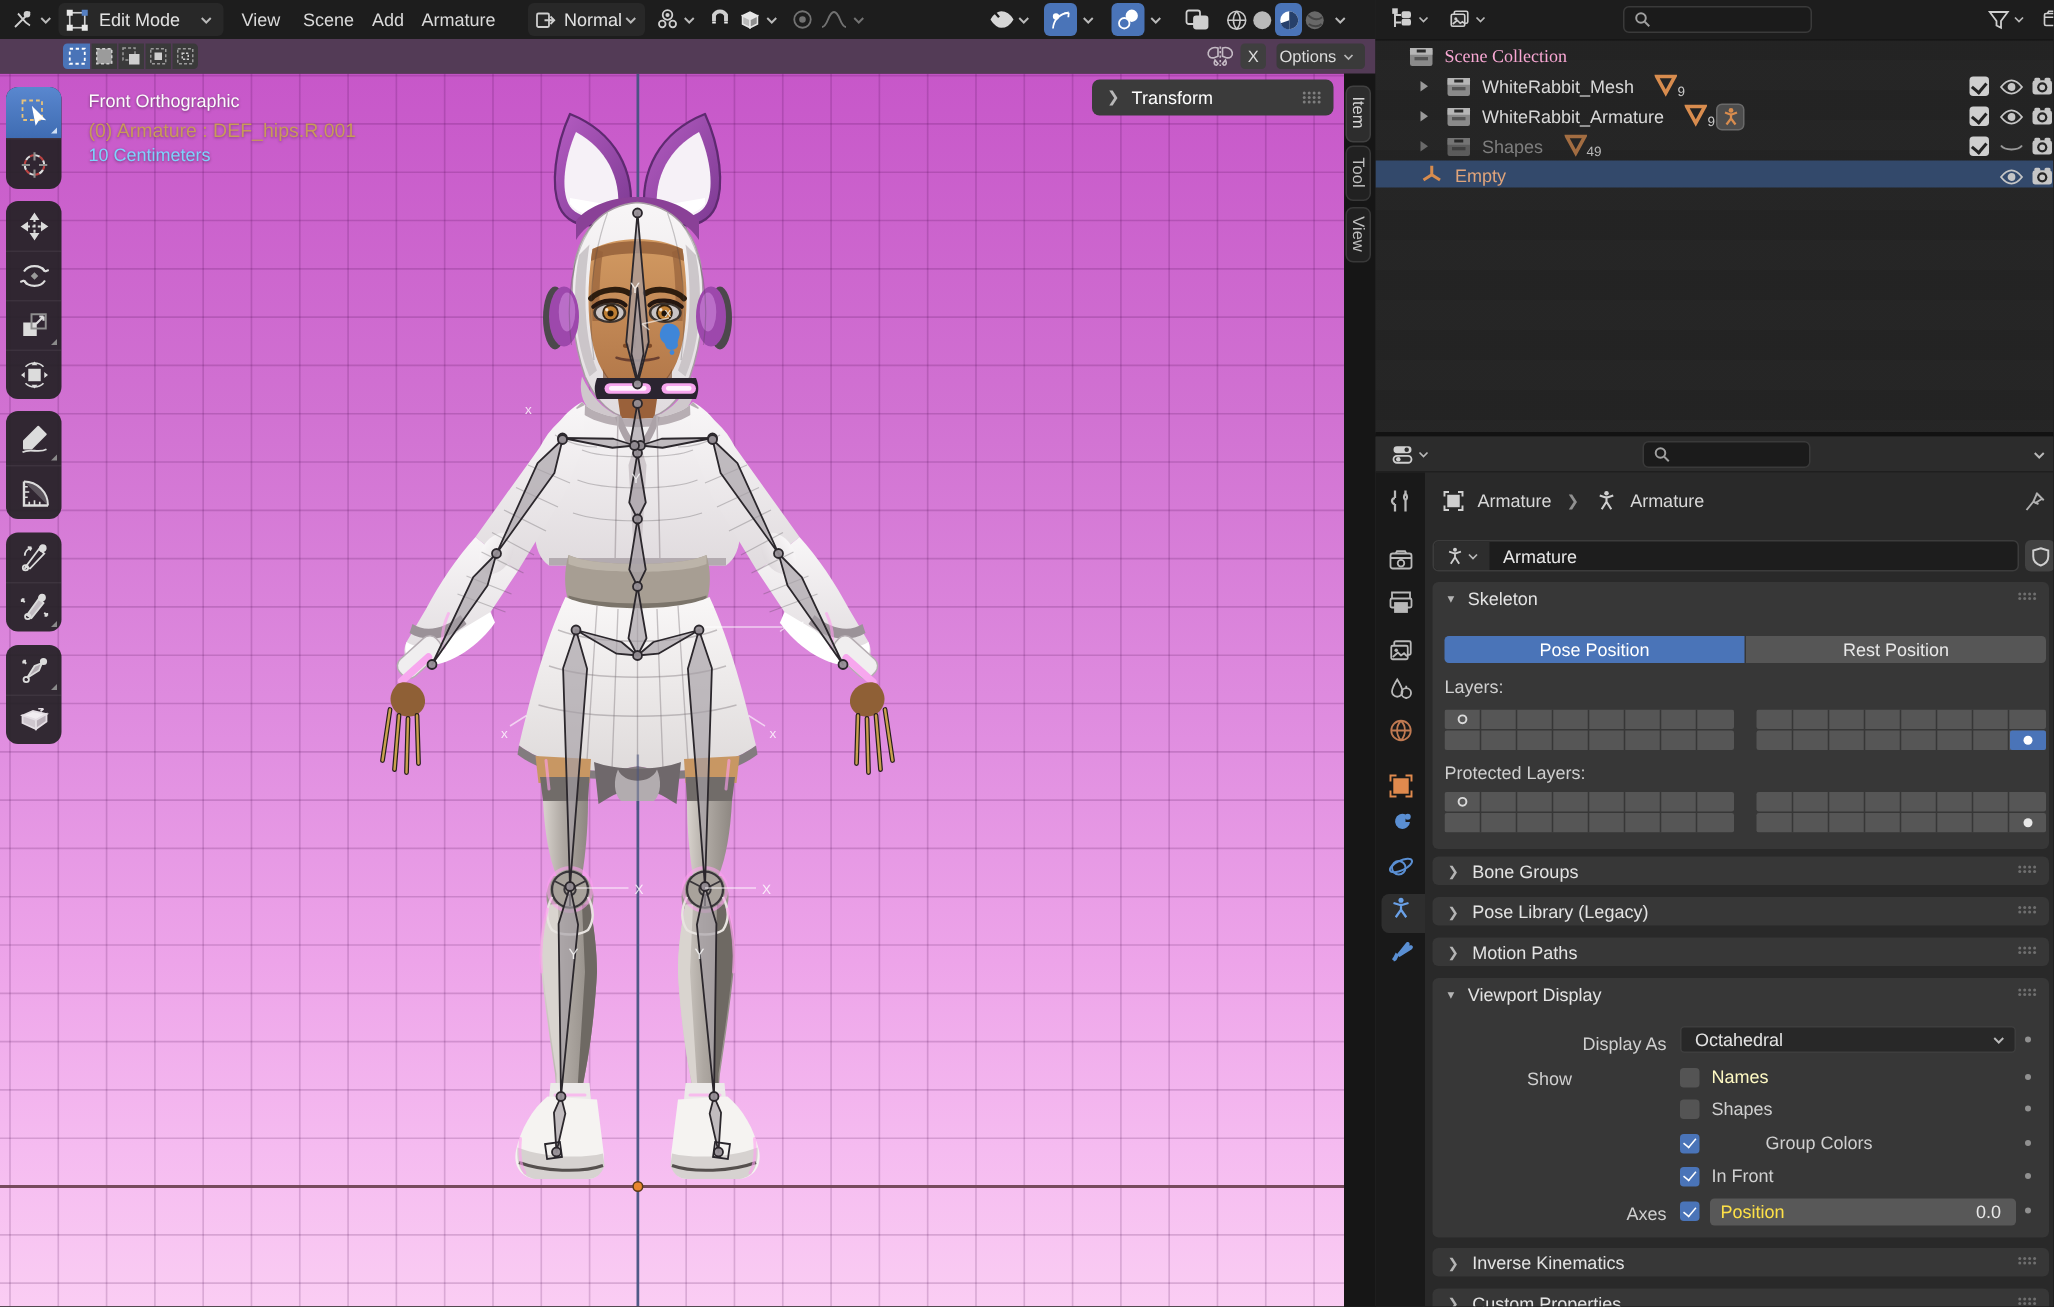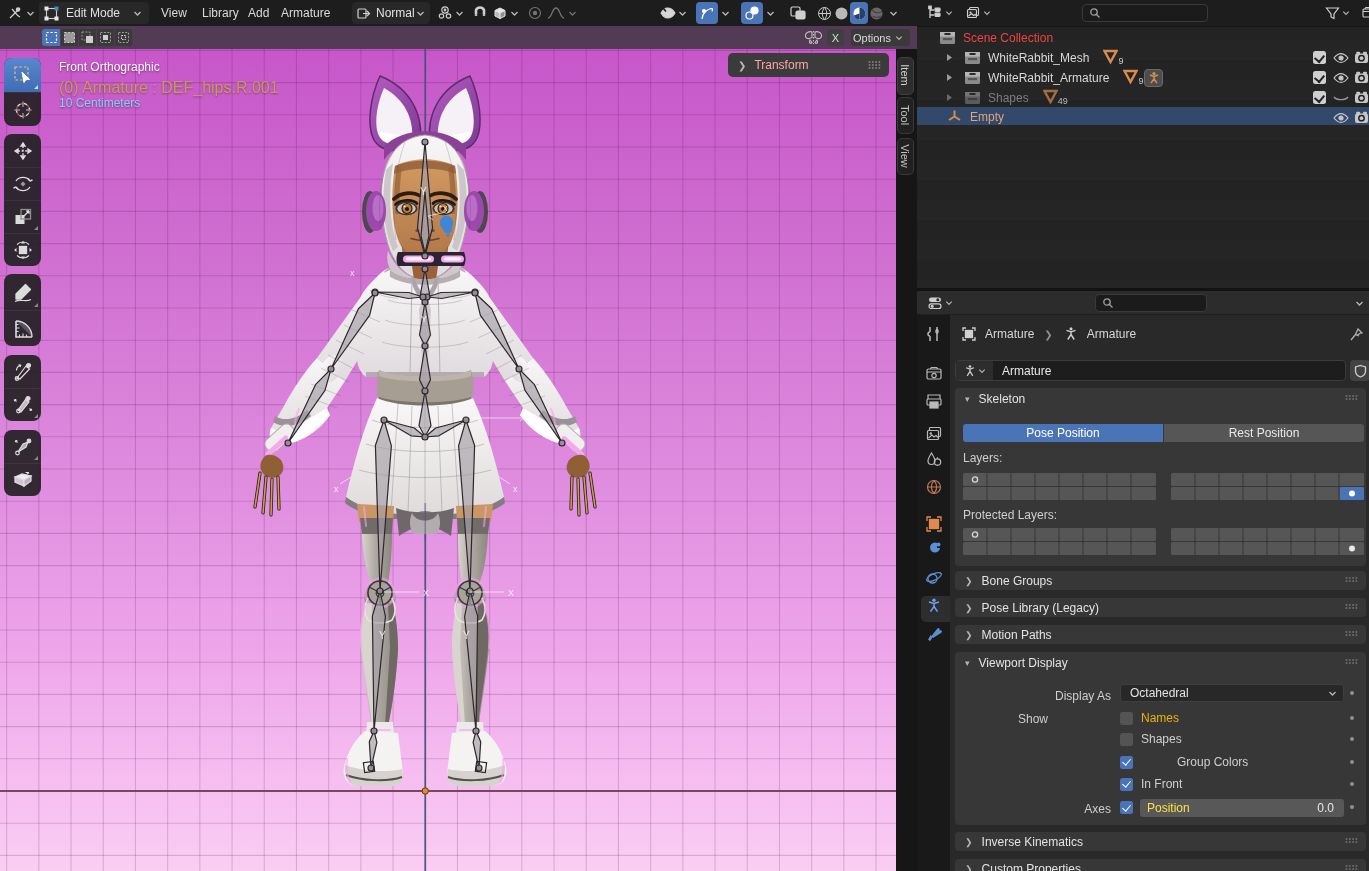--- a/index.html
+++ b/index.html
@@ -428,21 +428,21 @@
               <rect x="0.5" y="10.5" width="4" height="4"></rect>
               <rect x="10.5" y="10.5" width="4" height="4"></rect>
             </g>
           </svg>
         <span style="margin-left:7px;color:#e2e2e2;">Edit Mode</span>
         <svg width="9" height="9" viewBox="0 0 9 9" style="margin-left:auto;margin-right:7px;">
             <path d="M1.5 3 L4.5 6 L7.5 3" stroke="#b9b9b9" stroke-width="1.3" fill="none"></path>
           </svg>
       </div>
       <div class="abs" style="left:161px;top:6px;color:#dadada;">View</div>
-      <div class="abs" style="left:202px;top:6px;color:#dadada;">Library</div>
+      <div class="abs" style="left:202px;top:6px;color:#dadada;">Scene</div>
       <div class="abs" style="left:248px;top:6px;color:#dadada;">Add</div>
       <div class="abs" style="left:281px;top:6px;color:#dadada;">Armature</div>
 
       <div class="abs row" style="left:352px;top:2px;width:78px;height:22px;background:#282828;border-radius:4px;">
         <svg width="15" height="15" viewBox="0 0 15 15" style="margin-left:4px;">
             <g stroke="#cfcfcf" stroke-width="1.2" fill="none">
               <rect x="2" y="3" width="8" height="9" rx="1"></rect>
               <path d="M7 7.5 L13 7.5 M11 5 L13.5 7.5 L11 10"></path>
             </g>
           </svg>
@@ -706,26 +706,26 @@
                 <path d="M3 8 L3 13 L12 17 L12 11 Z" fill="#cfc7cf"></path>
                 <path d="M12 11 L19 7 L19 12 L12 17 Z" fill="#b9b0b9"></path>
                 <path d="M17 3.5 L13.5 3.5 M17 3.5 L15 5.2" fill="none" stroke-width="1.1"></path>
               </g>
             </svg>
           </div>
       </div>
     </div>
 
     <div class="abs" style="left:59px;top:60px;font-size:12px;color:#fbfbfb;text-shadow:0 1px 2px rgba(0,0,0,.45);">Front Orthographic</div>
-    <div class="abs" style="left:59px;top:79px;font-size:16px;color:#c89a59;text-shadow:0 1px 2px rgba(0,0,0,.35);">(0) Armature : DEF_hips.R.001</div>
+    <div class="abs" style="left:59px;top:79px;font-size:13px;color:#c89a59;text-shadow:0 1px 2px rgba(0,0,0,.35);">(0) Armature : DEF_hips.R.001</div>
     <div class="abs" style="left:59px;top:96px;font-size:12px;color:#7dd3fc;text-shadow:0 1px 2px rgba(0,0,0,.45);">10 Centimeters</div>
 
     <div class="abs" style="left:728px;top:53px;width:161px;height:24px;background:#3b3b3b;border-radius:5px;display:flex;align-items:center;">
       <span style="color:#b9b9b9;font-size:10px;margin-left:10px;">❯</span>
-      <span style="color:#fca5a5;margin-left:8px;text-align:center;">Transform</span>
+      <span style="color:#ffffff;margin-left:8px;text-align:center;">Transform</span>
       <svg width="13" height="10" style="margin-left:auto;margin-right:8px;" viewBox="0 0 13 10">
           <g fill="#7e7e7e">
             <circle cx="1.5" cy="2" r="1"></circle>
             <circle cx="4.8" cy="2" r="1"></circle>
             <circle cx="8.1" cy="2" r="1"></circle>
             <circle cx="11.4" cy="2" r="1"></circle>
             <circle cx="1.5" cy="5" r="1"></circle>
             <circle cx="4.8" cy="5" r="1"></circle>
             <circle cx="8.1" cy="5" r="1"></circle>
             <circle cx="11.4" cy="5" r="1"></circle>
@@ -807,21 +807,21 @@
 
     <div class="abs row" style="left:22px;top:29px;height:17px;">
       <svg width="17" height="16" viewBox="0 0 17 16">
           <g>
             <rect x="1" y="2" width="15" height="12" rx="1.5" fill="#8a8a8a"></rect>
             <rect x="1" y="2" width="15" height="4.5" fill="#b5b5b5"></rect>
             <rect x="5.5" y="3" width="6" height="2" fill="#2a2a2a"></rect>
             <rect x="4" y="8" width="9" height="2.2" fill="#555"></rect>
           </g>
         </svg>
-      <span style="margin-left:7px;color:#ef4444;">Scene Collection</span>
+      <span style="margin-left:7px;color:#f9a8d4;font-family:Liberation Serif, serif;">Scene Collection</span>
     </div>
     <div class="abs row" style="left:28px;top:49px;height:17px;">
       <svg width="9" height="9" viewBox="0 0 9 9">
           <path d="M2 1 L7 4.5 L2 8 Z" fill="#9a9a9a"></path>
         </svg>
       <svg width="17" height="16" viewBox="0 0 17 16" style="margin-left:10px;">
           <g>
             <rect x="1" y="2" width="15" height="12" rx="1.5" fill="#8a8a8a"></rect>
             <rect x="1" y="2" width="15" height="4.5" fill="#b5b5b5"></rect>
             <rect x="5.5" y="3" width="6" height="2" fill="#2a2a2a"></rect>
@@ -1235,21 +1235,21 @@
       <div class="abs" style="left:0;top:37px;width:156px;text-align:right;color:#cfcfcf;">Display As</div>
       <div class="abs row" style="left:165px;top:32px;width:224px;height:18px;background:#282828;border:1px solid #3e3e3e;border-radius:3px;">
         <span style="margin-left:9px;color:#e3e3e3;">Octahedral</span>
         <svg width="9" height="9" viewBox="0 0 9 9" style="margin-left:auto;margin-right:6px;">
             <path d="M1.5 3 L4.5 6 L7.5 3" stroke="#b9b9b9" stroke-width="1.3" fill="none"></path>
           </svg>
       </div>
       <div class="abs" style="left:0;top:60px;width:156px;text-align:center;color:#cfcfcf;">Show</div>
       <div class="abs row" style="left:165px;top:59px;">
           <span class="chk"></span>
-          <span style="margin-left:8px;color:#eab308;">Names</span>
+          <span style="margin-left:8px;color:#fef9c3;">Names</span>
         </div>
       <div class="abs row" style="left:165px;top:80px;">
           <span class="chk"></span>
           <span style="margin-left:8px;color:#cfcfcf;">Shapes</span>
         </div>
       <div class="abs row" style="left:165px;top:103px;gap:36px;">
           <span class="chk on"></span>
           <span style="margin-left:8px;color:#cfcfcf;">Group Colors</span>
         </div>
       <div class="abs row" style="left:165px;top:125px;">

